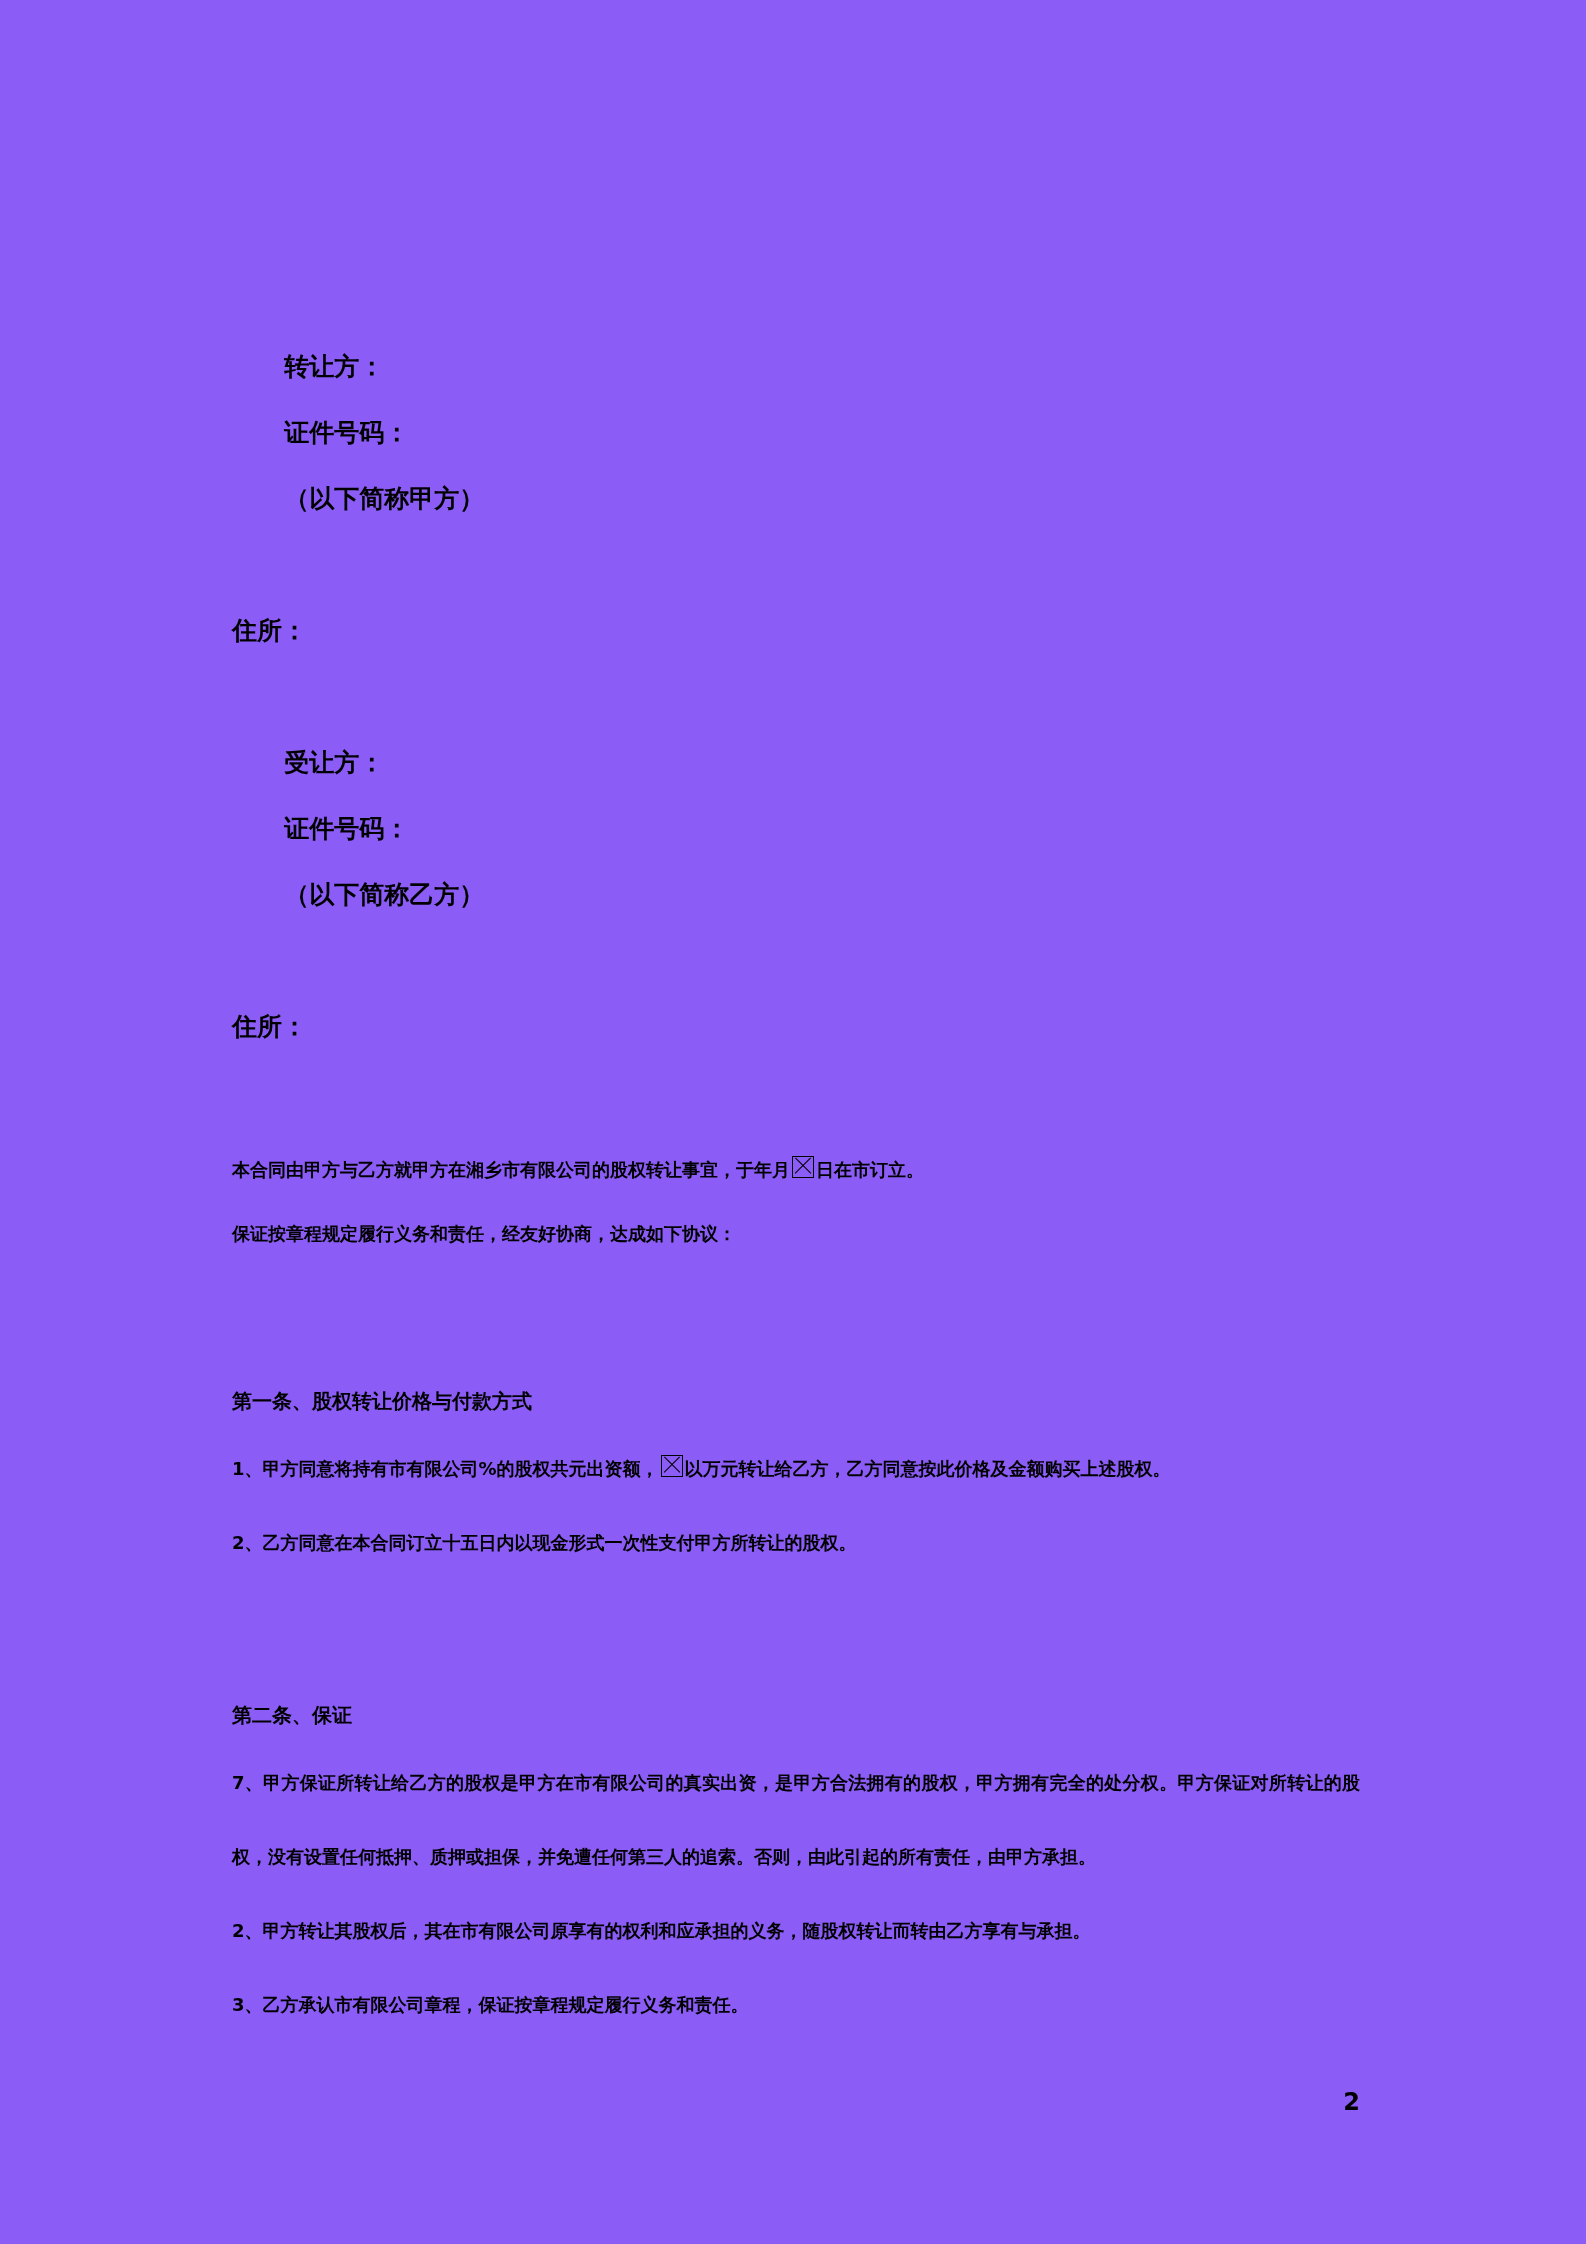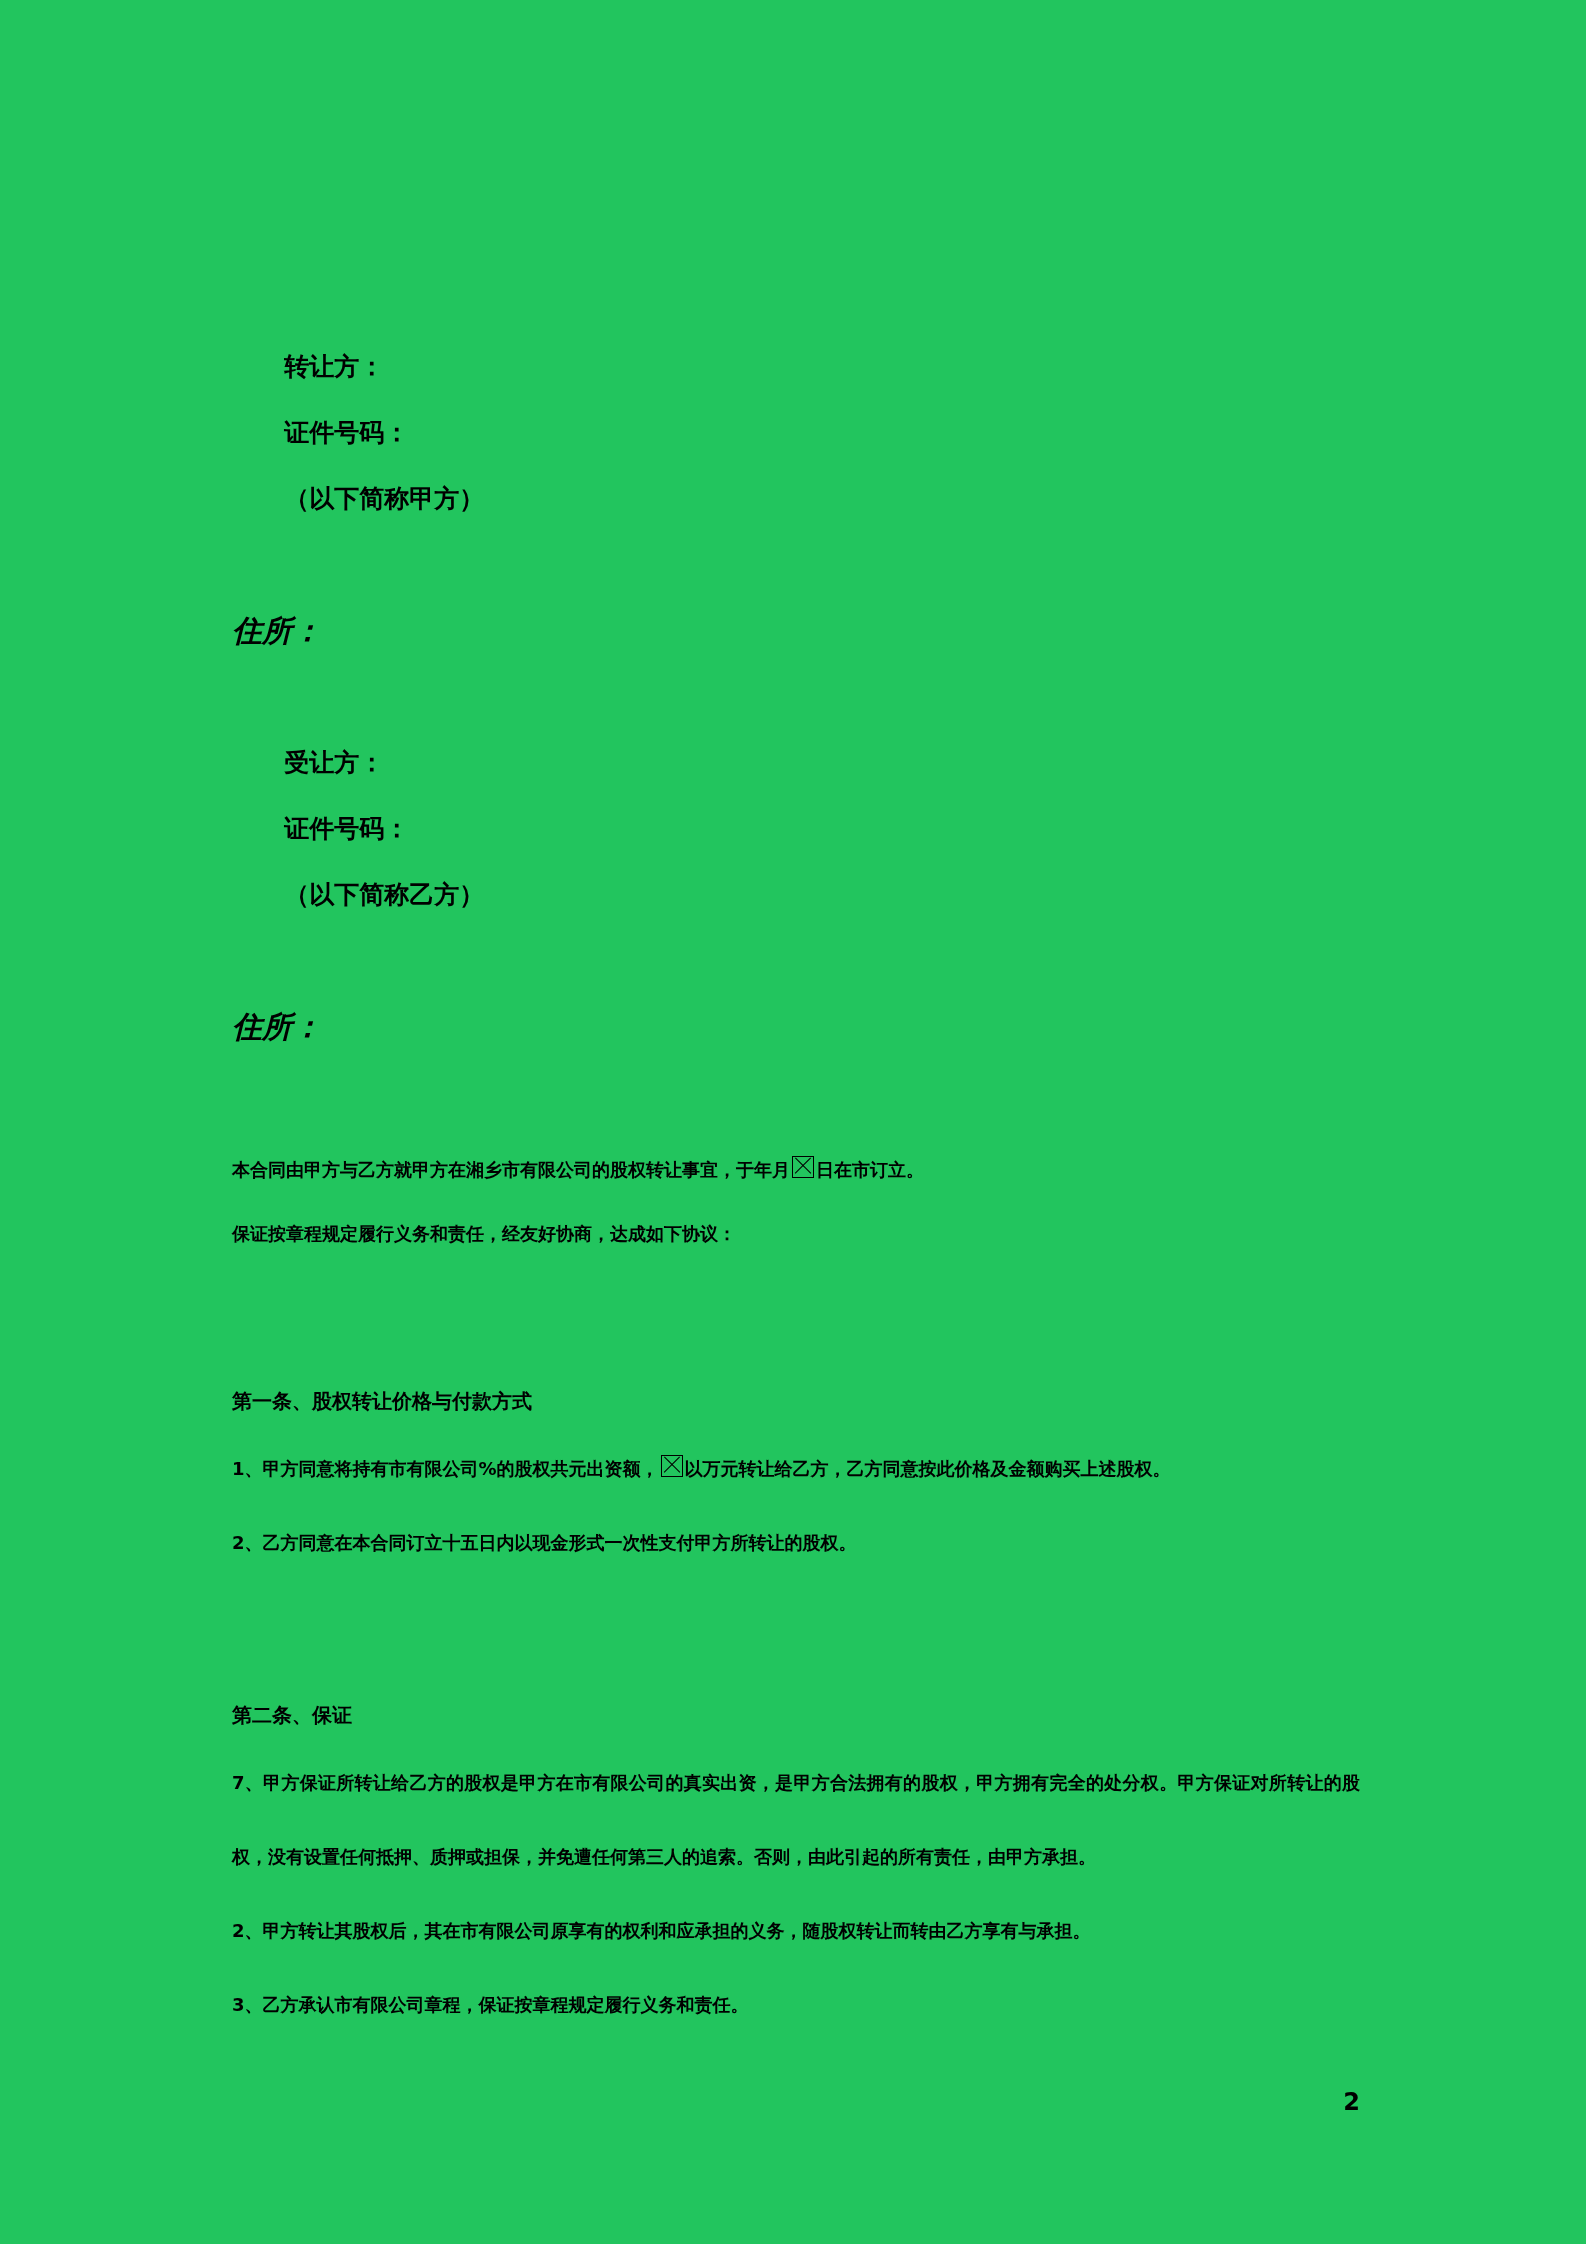--- a/index.html
+++ b/index.html
@@ -8,21 +8,21 @@
     background: #ffffff;
   }
   body {
     font-family: "DejaVu Sans", "Liberation Sans", sans-serif;
     color: #000000;
   }
   .page {
     position: relative;
     width: 1586px;
     height: 2244px;
-    background: #22c55e;
+    background: #8b5cf6;
     box-sizing: border-box;
     overflow: hidden;
   }
   .content {
     position: absolute;
     left: 232px;
     top: 268px;
     width: 1128px;
   }
 
@@ -40,24 +40,23 @@
   }
   .party-row .lbl-id {
     display: inline-block;
     width: 330px;
   }
   .party-row .lbl-alias {
     display: inline-block;
   }
   .addr-row {
     display: block;
-    font-size: 30px;
+    font-size: 25px;
     line-height: 66px;
     font-weight: 700;
-    font-style: italic;
   }
 
   .gap-lg { height: 78px; }
   .gap-sec { height: 104px; }
 
   .para {
     font-size: 18px;
     line-height: 64px;
     font-weight: 700;
     text-align: justify;

